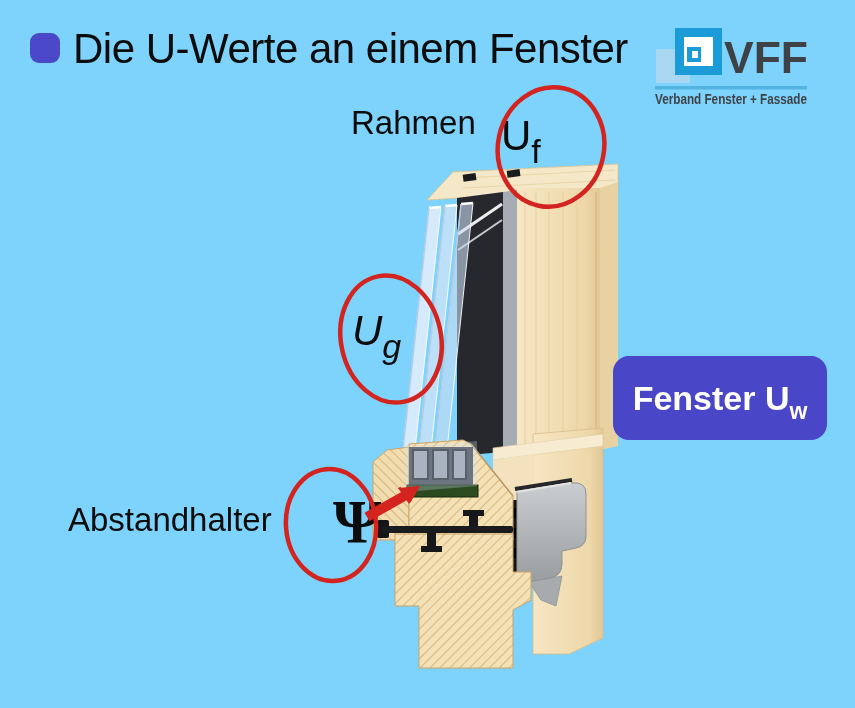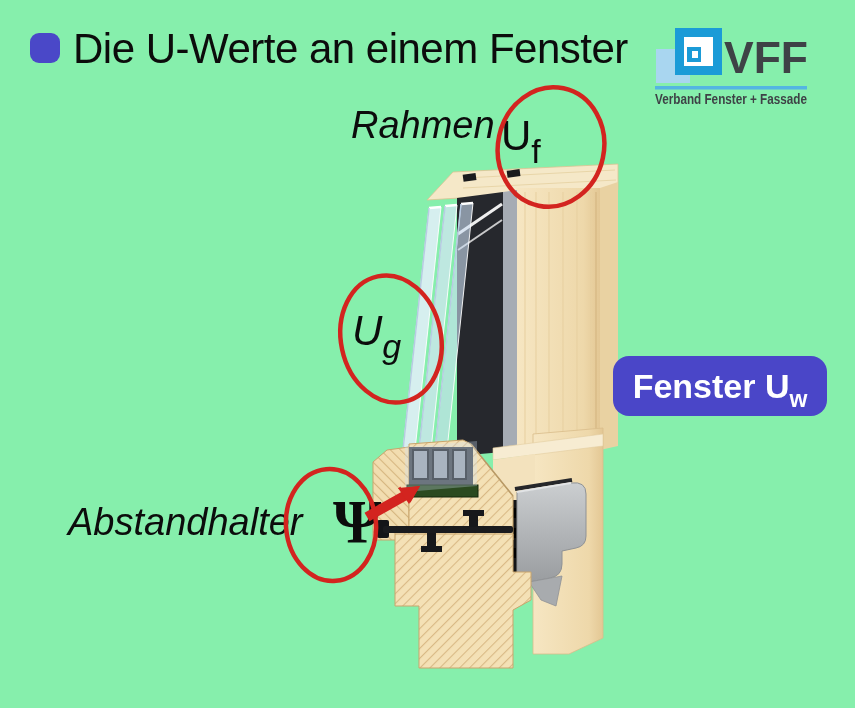--- a/index.html
+++ b/index.html
@@ -1,34 +1,34 @@
 <!DOCTYPE html>
 <html><head>
 <meta charset="utf-8">
 <style>
   html,body{margin:0;padding:0;background:#fff;}
-  .stage{position:relative;width:855px;height:708px;background:#86efac;overflow:hidden;
+  .stage{position:relative;width:855px;height:708px;background:#7dd3fc;overflow:hidden;
          font-family:"Liberation Sans", sans-serif;color:#0c0c0c;}
   .abs{position:absolute;}
   
   .title-bullet{left:30px;top:33px;width:30px;height:30px;border-radius:9px;background:#4a48c8;z-index:2;}
   .page-title{left:73px;top:26px;font-size:42px;line-height:1.1;letter-spacing:-0.5px;white-space:nowrap;z-index:2;}
   
-  .lbl{font-size:38px;line-height:1;white-space:nowrap;z-index:2;font-style:italic;}
+  .lbl{font-size:33px;line-height:1;white-space:nowrap;z-index:2;}
   .lbl-rahmen{left:351px;top:106px;}
   .lbl-glas{left:245px;top:320px;}
   .lbl-abstand{left:68px;top:503px;}
   .usym{font-size:42px;line-height:1;z-index:4;white-space:nowrap;}
   .usym sub{font-size:34px;vertical-align:-13px;line-height:0;}
   .usym-uf{left:501px;top:115px;}
   .usym-ug{left:352px;top:310px;font-style:italic;}
   .psi{left:333px;top:490px;font-family:"Liberation Serif", serif;font-weight:bold;
        font-size:62px;line-height:1;z-index:4;}
   
-  .badge{left:613px;top:356px;width:214px;height:60px;background:#4a46c8;border-radius:16px;
+  .badge{left:613px;top:356px;width:214px;height:84px;background:#4a46c8;border-radius:16px;
          display:flex;align-items:center;justify-content:center;z-index:2;}
   .badge-text{color:#fff;font-weight:bold;font-size:34px;line-height:1;white-space:nowrap;}
   .badge-text sub{font-size:23px;vertical-align:-9px;line-height:0;}
   
   .illus{left:365px;top:148px;z-index:1;}
   .logo{left:653px;top:24px;z-index:2;}
   .overlay{left:0;top:0;z-index:5;pointer-events:none;}
 </style>
 </head>
 <body>

